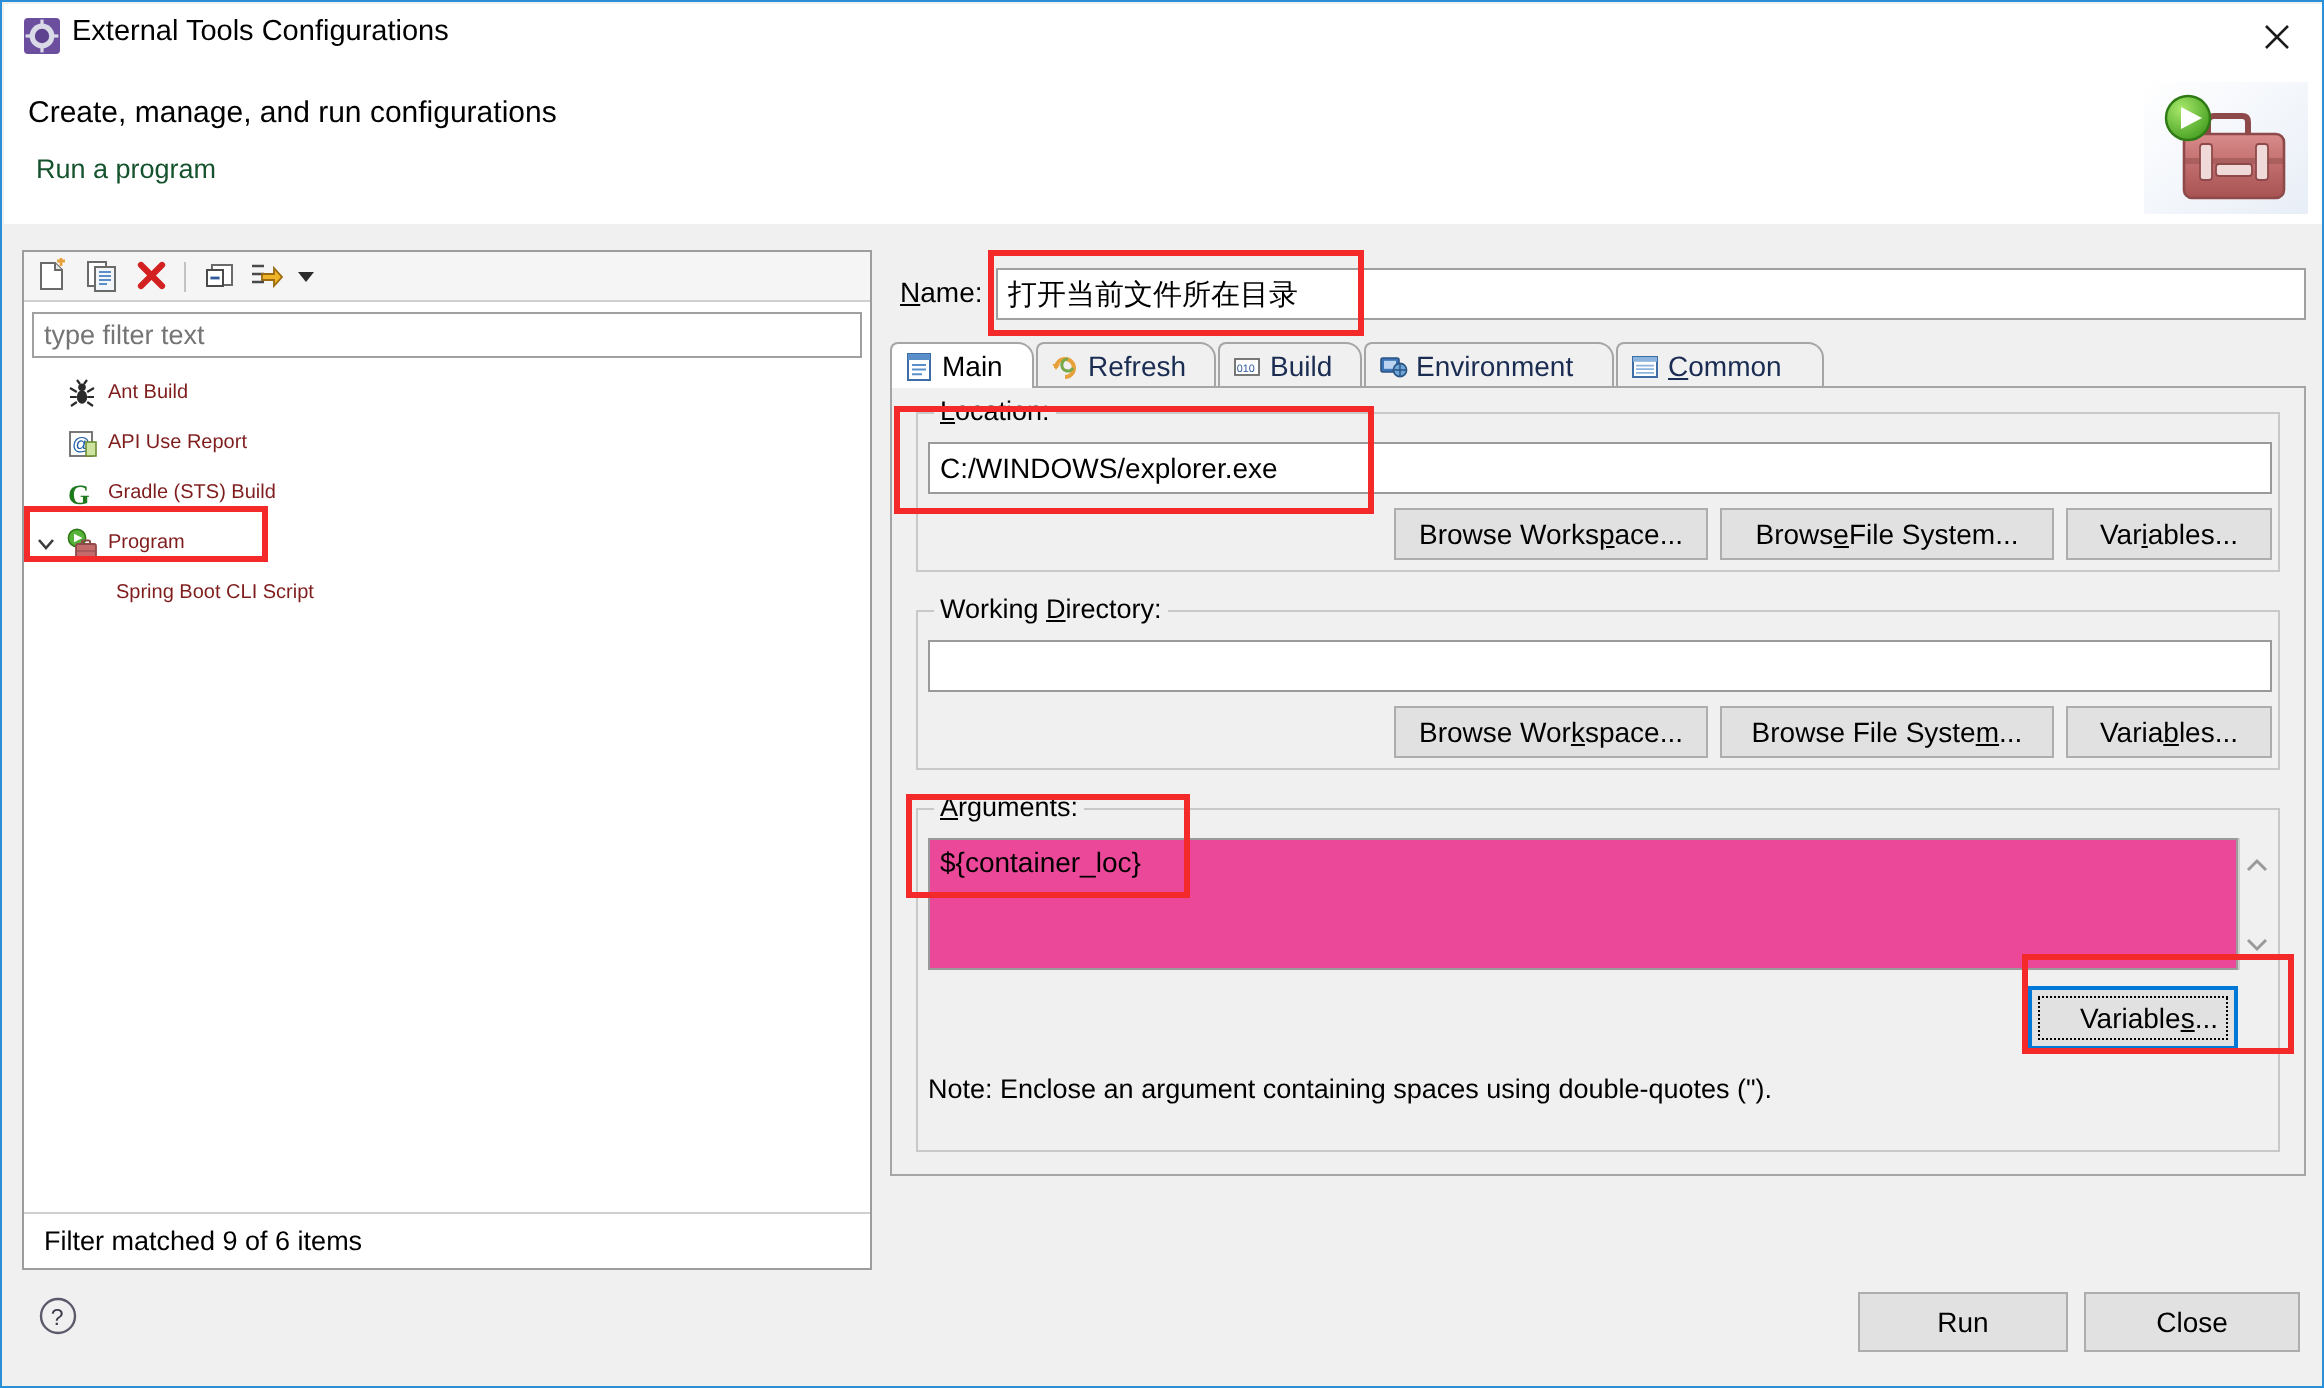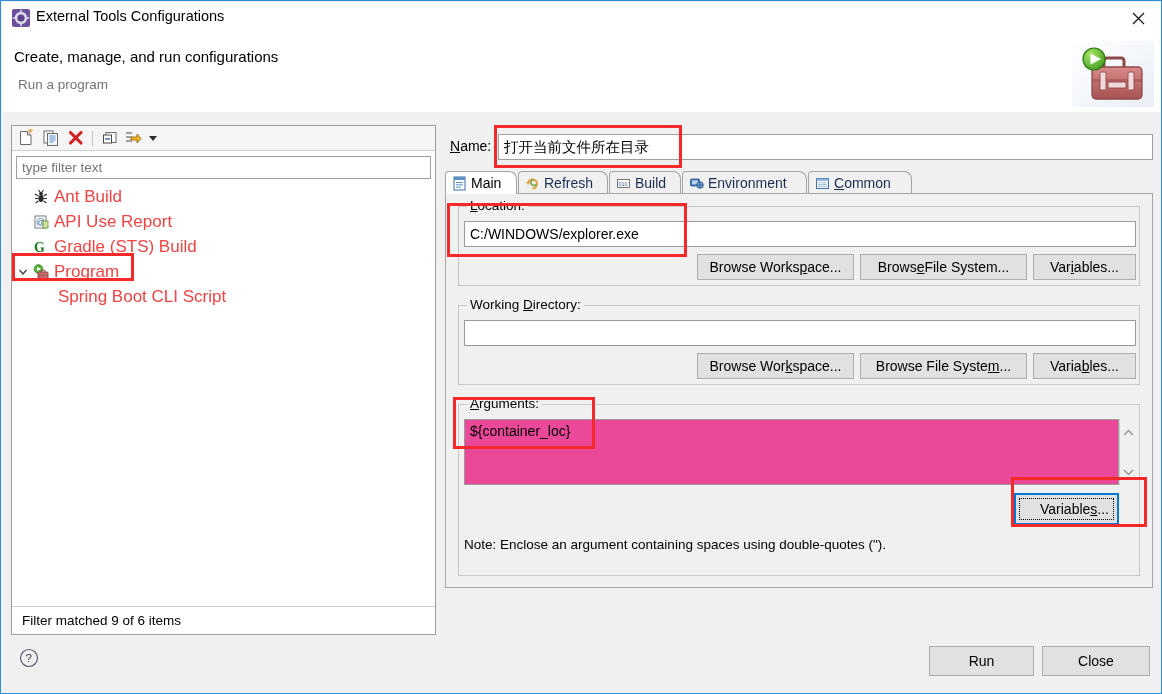--- a/index.html
+++ b/index.html
@@ -59,21 +59,21 @@
   #header-title {
     position: absolute; left: 12px; top: 14px;
     font-size: 15px;
     font-weight: 400;
     color: #000;
     white-space: nowrap;
   }
   #header-sub {
     position: absolute; left: 16px; top: 43px;
     font-size: 13.5px;
-    color: #737373;
+    color: #14532d;
     white-space: nowrap;
   }
   #header-banner-icon {
     position: absolute; right: 8px; top: 7px;
     width: 82px; height: 66px;
   }
 
   
   #body-area {
     position: absolute; left: 1px; top: 111px;
@@ -133,22 +133,22 @@
     display: flex; align-items: center; justify-content: center;
     flex: 0 0 18px;
   }
   .tree-row .t-icon {
     width: 18px; height: 18px;
     flex: 0 0 18px;
     display: flex; align-items: center; justify-content: center;
     margin-right: 4px;
   }
   .tree-row .t-label {
-    font-size: 17px;
-    color: #ef4444;
+    font-size: 10px;
+    color: #7f1d1d;
     padding-right: 4px;
   }
   .tree-row.selected .sel-bg {
     position: absolute;
     left: 48px; top: 2px;
     height: 21px;
     background: #d6d6d6;
     z-index: 0;
   }
   .tree-row .rowinner { position: relative; z-index: 1; display:flex; align-items:center; }

